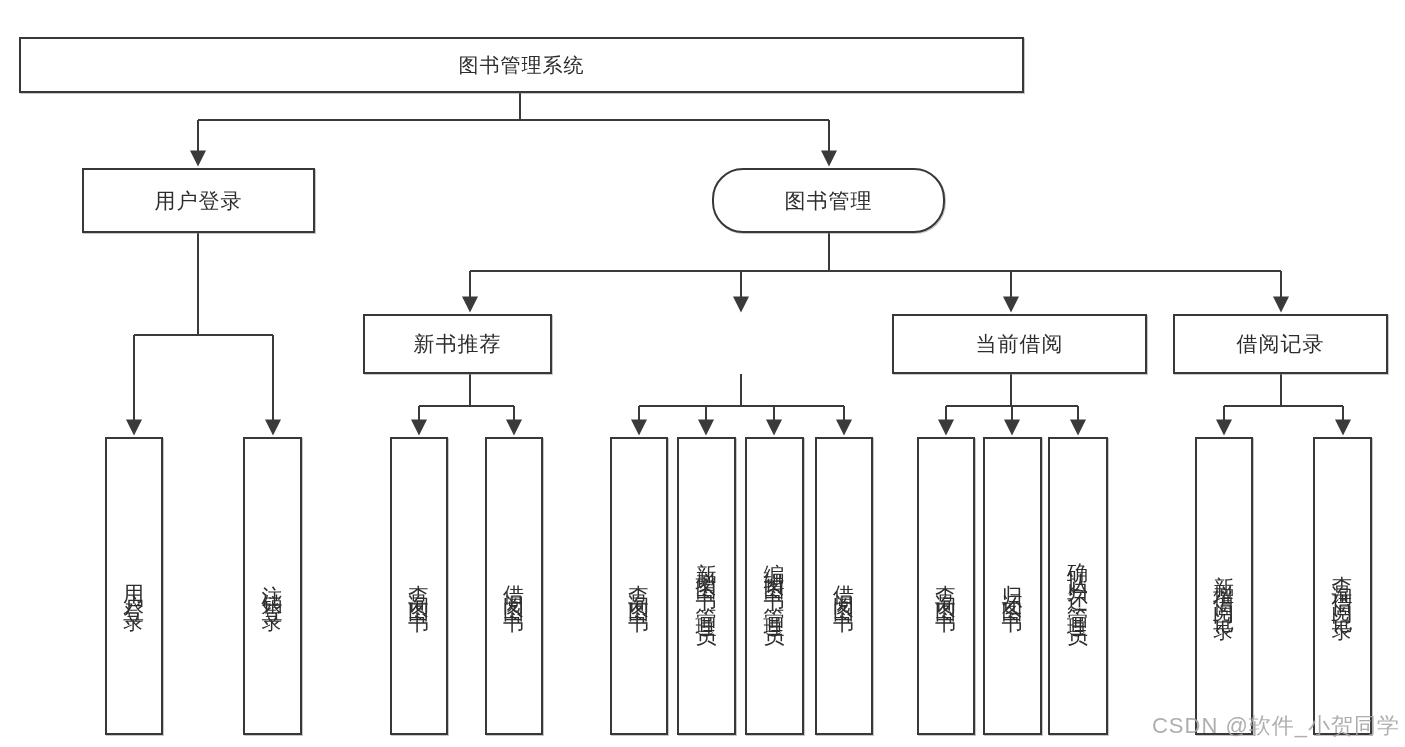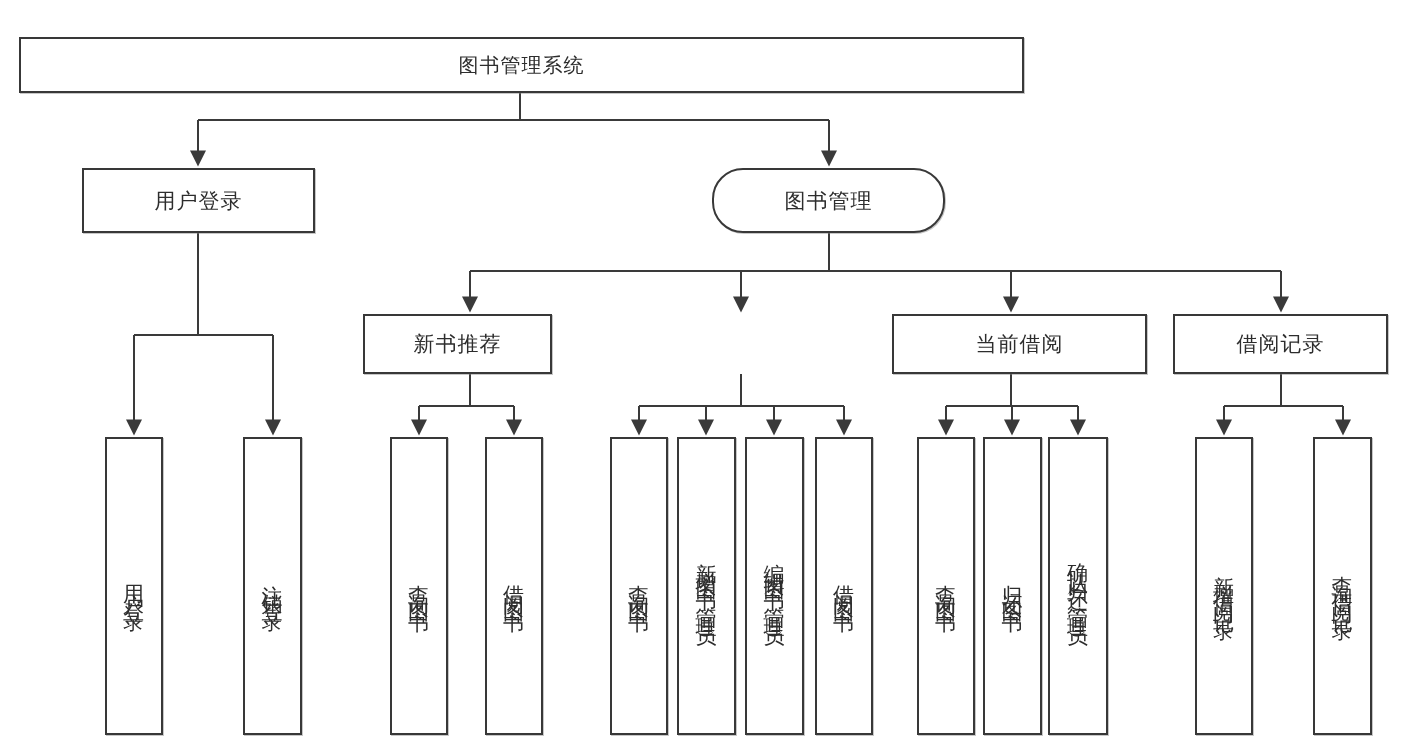--- a/index.html
+++ b/index.html
@@ -137,14 +137,15 @@
     <span class="vtext">确认归还（管理员）</span>
   </div>
 
   <div class="box" style="left:1195px;top:437px;width:58px;height:298px;">
     <span class="vtext">新增借阅记录</span>
   </div>
   <div class="box" style="left:1313px;top:437px;width:59px;height:298px;">
     <span class="vtext">查询借阅记录</span>
   </div>
 
+  <div class="watermark">CSDN @软件_小贺同学</div>
 
 </div>
 
 </body></html>

